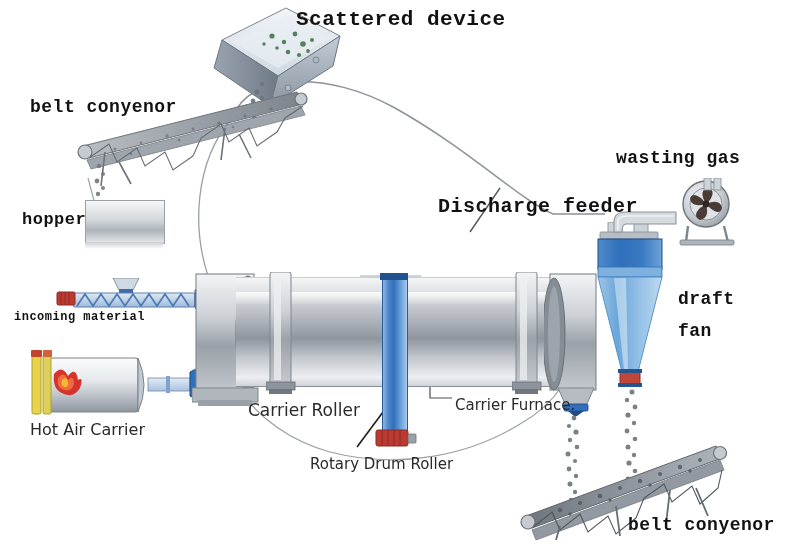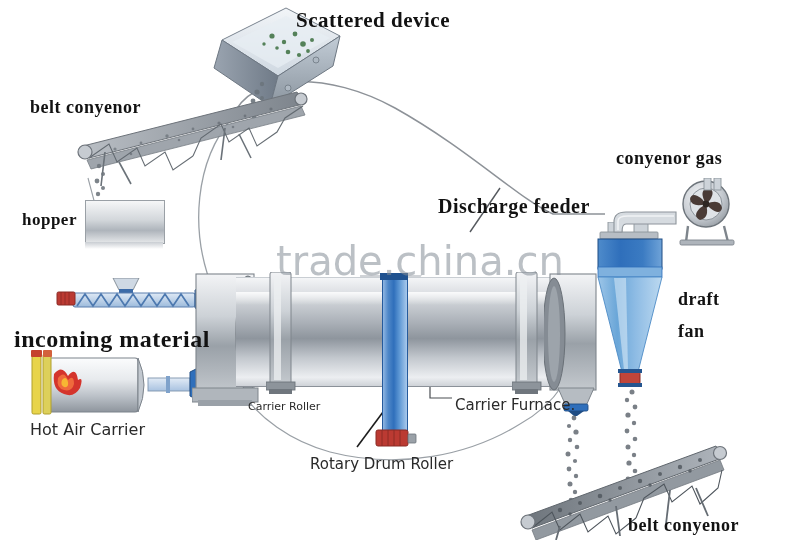--- a/index.html
+++ b/index.html
@@ -6,21 +6,21 @@
   body{
     width:800px;height:546px;
     background:#ffffff;
     font-family:"Liberation Sans",sans-serif;
     overflow:hidden;
   }
   #stage{position:relative;width:800px;height:546px;overflow:hidden;background:#fff;}
 
   
   .lbl{position:absolute;white-space:nowrap;color:#121212;}
-  .mono{font-family:Liberation Serif, serif;font-weight:700;letter-spacing:.5px;}
+  .mono{font-family:Liberation Mono, monospace;font-weight:700;letter-spacing:.5px;}
   .sans{font-family:"DejaVu Sans","Liberation Sans",sans-serif;font-weight:400;color:#2a2a2a;}
 
   
   .abs{position:absolute;}
 
   
   .steel-h{background:linear-gradient(to bottom,#f4f5f7 0%,#dcdfe3 14%,#a9afb6 42%,#8e959d 56%,#c3c8ce 74%,#eceef1 92%,#cfd3d8 100%);}
   .steel-flat{background:linear-gradient(to bottom,#f6f7f8,#d3d7db 45%,#aeb4bb 70%,#e6e8ea);}
 
   .blue-col{background:linear-gradient(to right,#8fb6e2 0%,#4e87c8 22%,#2f6fbb 45%,#5d97d4 68%,#a9c9ec 100%);}
@@ -424,42 +424,41 @@
         <circle cx="140" cy="34" r="2"></circle>
       <circle cx="160" cy="27" r="2.2"></circle>
         <circle cx="180" cy="20" r="2"></circle>
       <circle cx="50" cy="74" r="1.7"></circle>
         <circle cx="90" cy="60" r="1.7"></circle>
       <circle cx="130" cy="45" r="1.7"></circle>
         <circle cx="170" cy="31" r="1.7"></circle>
     </g>
   </svg>
 
-  <div id="wm">trade.china.cn</div>
 
   <div class="lbl mono" style="left:296px;top:8px;font-size:21px;">Scattered device</div>
 
   <div class="lbl mono" style="left:30px;top:97px;font-size:18px;">belt conyenor</div>
 
   <div class="lbl mono" style="left:22px;top:210px;font-size:17px;">hopper</div>
 
-  <div class="lbl mono" style="left:14px;top:310px;font-size:24px;margin-top:16px;">incoming material</div>
+  <div class="lbl mono" style="left:14px;top:310px;font-size:12px;">incoming material</div>
 
   <div class="lbl sans" style="left:30px;top:420px;font-size:16px;">Hot Air Carrier</div>
 
-  <div class="lbl sans" style="left:248px;top:400px;font-size:11px;">Carrier Roller</div>
+  <div class="lbl sans" style="left:248px;top:400px;font-size:17px;">Carrier Roller</div>
 
   <div class="lbl sans" style="left:455px;top:396px;font-size:15px;">Carrier Furnace.</div>
 
   <div class="lbl sans" style="left:310px;top:455px;font-size:15px;">Rotary Drum Roller</div>
 
   <div class="lbl mono" style="left:438px;top:195px;font-size:20px;">Discharge feeder</div>
 
 
-  <div class="lbl mono" style="left:616px;top:148px;font-size:18px;">conyenor gas</div>
+  <div class="lbl mono" style="left:616px;top:148px;font-size:18px;">wasting gas</div>
 
   <div class="lbl mono" style="left:678px;top:289px;font-size:18px;">draft</div>
 
   <div class="lbl mono" style="left:678px;top:321px;font-size:18px;">fan</div>
 
   <div class="lbl mono" style="left:628px;top:515px;font-size:18px;">belt conyenor</div>
 
 </div>
 
 </body></html>

